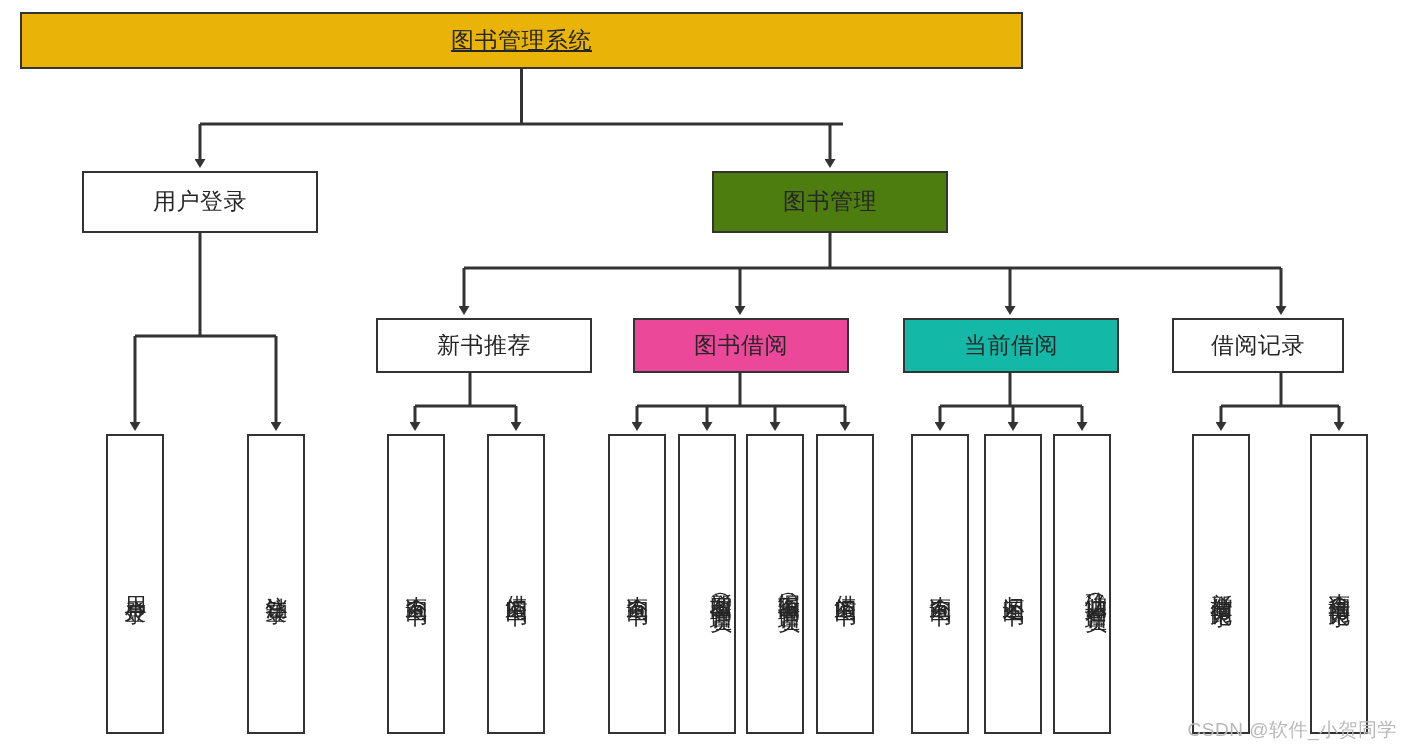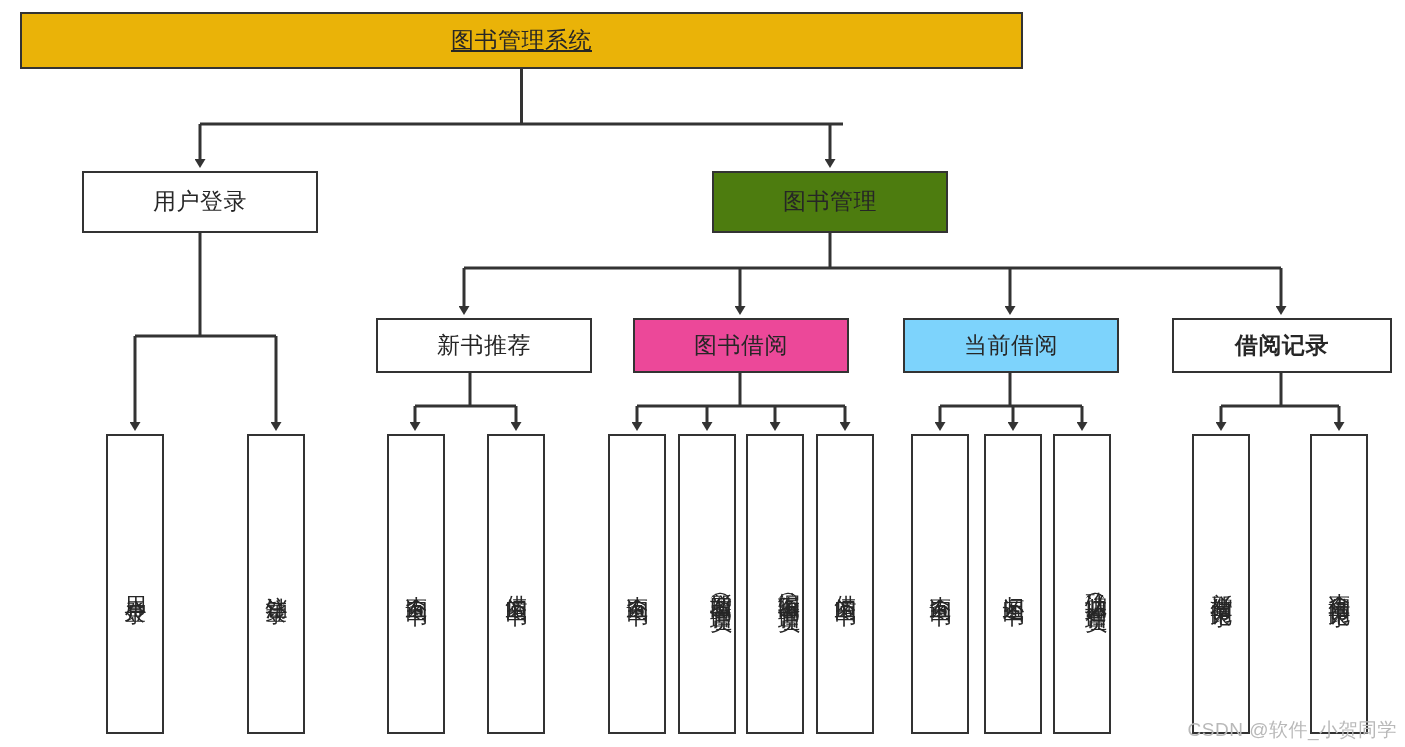--- a/index.html
+++ b/index.html
@@ -122,22 +122,22 @@
     </g>
   </svg>
 
   <div class="node horiz" style="left: 20px; top: 12px; width: 1003px; height: 57px; border-color: rgb(51, 51, 51); color: rgb(38, 38, 38); background: #eab308; text-decoration: underline;">图书管理系统</div>
 
   <div class="node horiz" style="left: 82px; top: 171px; width: 236px; height: 62px; border-color: rgb(51, 51, 51); color: rgb(38, 38, 38); background: rgb(255, 255, 255);">用户登录</div>
   <div class="node horiz" style="left: 712px; top: 171px; width: 236px; height: 62px; border-color: rgb(51, 51, 51); color: rgb(38, 38, 38); background: #4d7c0f;">图书管理</div>
 
   <div class="node horiz" style="left: 356px; top: 318px; width: 216px; height: 55px; border-color: rgb(51, 51, 51); color: rgb(38, 38, 38); background: rgb(255, 255, 255); margin-left: 20px;">新书推荐</div>
   <div class="node horiz" style="left: 633px; top: 318px; width: 216px; height: 55px; border-color: rgb(51, 51, 51); color: rgb(38, 38, 38); background: #ec4899;">图书借阅</div>
-  <div class="node horiz" style="left: 903px; top: 318px; width: 216px; height: 55px; border-color: rgb(51, 51, 51); color: rgb(38, 38, 38); background: #7dd3fc;">当前借阅</div>
-  <div class="node horiz" style="left: 1172px; top: 318px; width: 220px; height: 55px; border-color: rgb(51, 51, 51); color: rgb(38, 38, 38); background: rgb(255, 255, 255); font-weight: bold;">借阅记录</div>
+  <div class="node horiz" style="left: 903px; top: 318px; width: 216px; height: 55px; border-color: rgb(51, 51, 51); color: rgb(38, 38, 38); background: #14b8a6;">当前借阅</div>
+  <div class="node horiz" style="left: 1172px; top: 318px; width: 172px; height: 55px; border-color: rgb(51, 51, 51); color: rgb(38, 38, 38); background: rgb(255, 255, 255);">借阅记录</div>
 
   <div class="node vert centered" style="left: 106px; top: 434px; width: 58px; height: 300px; border-color: rgb(51, 51, 51); color: rgb(38, 38, 38); background: rgb(255, 255, 255);">用户登录</div>
   <div class="node vert centered" style="left: 247px; top: 434px; width: 58px; height: 300px; border-color: rgb(51, 51, 51); color: rgb(38, 38, 38); background: rgb(255, 255, 255);">注销登录</div>
 
   <div class="node vert centered" style="left: 387px; top: 434px; width: 58px; height: 300px; border-color: rgb(51, 51, 51); color: rgb(38, 38, 38); background: rgb(255, 255, 255);">查询图书</div>
   <div class="node vert centered" style="left: 487px; top: 434px; width: 58px; height: 300px; border-color: rgb(51, 51, 51); color: rgb(38, 38, 38); background: rgb(255, 255, 255);">借阅图书</div>
 
   <div class="node vert centered" style="left: 608px; top: 434px; width: 58px; height: 300px; border-color: rgb(51, 51, 51); color: rgb(38, 38, 38); background: rgb(255, 255, 255);">查询图书</div>
   <div class="node vert" style="left: 678px; top: 434px; width: 58px; height: 300px; border-color: rgb(51, 51, 51); color: rgb(38, 38, 38); background: rgb(255, 255, 255);">新增图书（管理员）</div>
   <div class="node vert" style="left: 746px; top: 434px; width: 58px; height: 300px; border-color: rgb(51, 51, 51); color: rgb(38, 38, 38); background: rgb(255, 255, 255);">编辑图书（管理员）</div>

